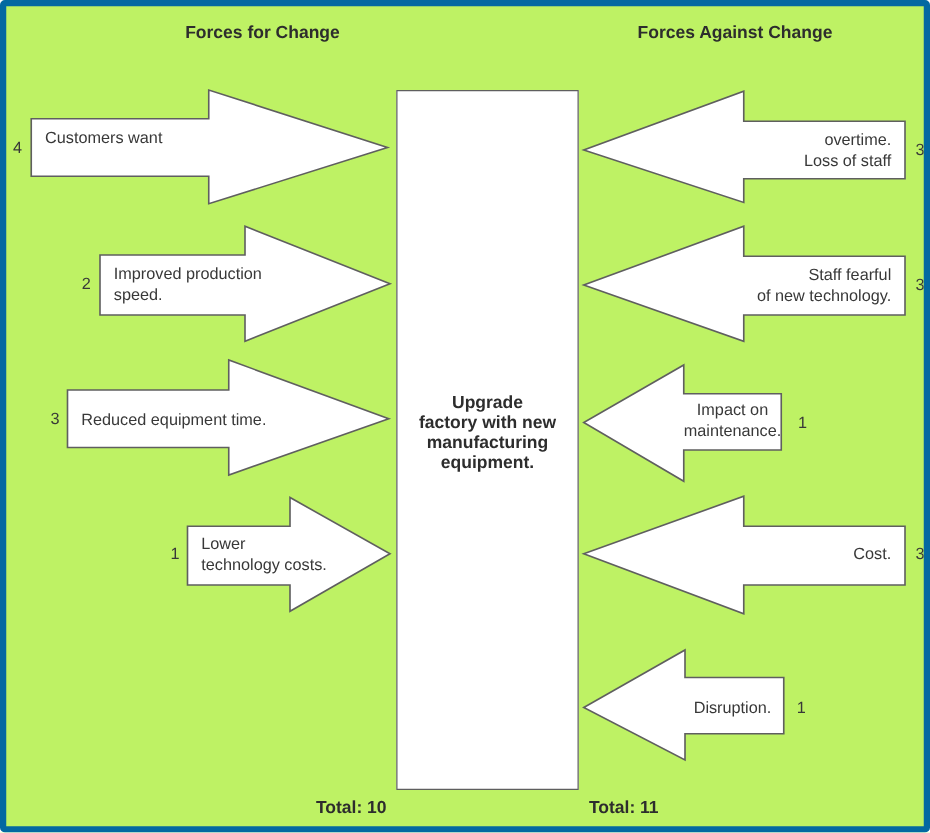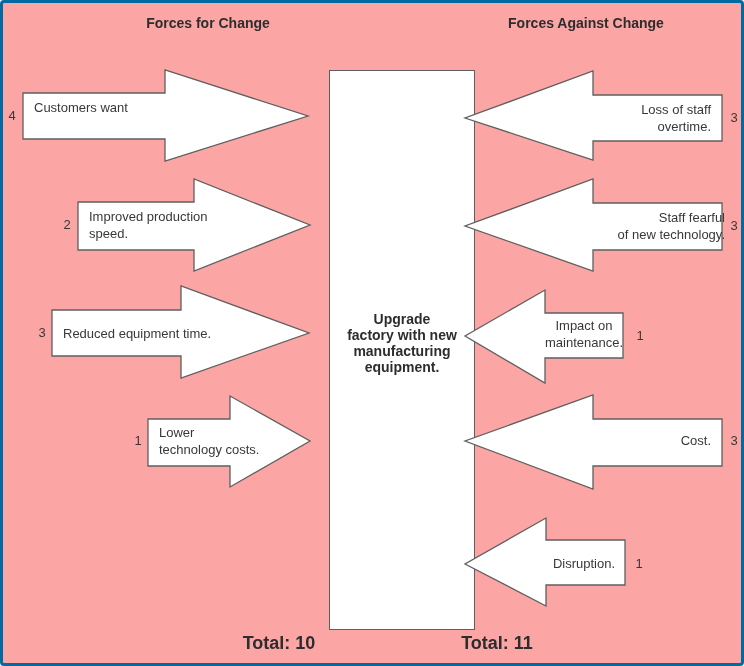--- a/index.html
+++ b/index.html
@@ -1,47 +1,47 @@
 <!DOCTYPE html>
 <html><head>
 <meta charset="utf-8">
 <style>
   html,body{margin:0;padding:0;background:#fff;}
   .canvas{
-    position:relative;width:744px;height:666px;background:#fca5a5;
-    border:3px solid #0369a1;border-radius:4px;box-sizing:border-box;
+    position:relative;width:744px;height:666px;background:#bef264;
+    border:5px solid #0369a1;border-radius:4px;box-sizing:border-box;
     font-family:"Liberation Sans", sans-serif;color:#383838;overflow:hidden;
   }
   .hdr{
     position:absolute;width:200px;text-align:center;
     font-size:14px;font-weight:bold;color:#2d2d2d;line-height:20px;
   }
   .arrow{position:absolute;overflow:visible;}
   .arrow polygon{fill:#ffffff;stroke:#5f5f5f;stroke-width:1.3;stroke-linejoin:miter;}
   .lbl{position:absolute;font-size:13px;line-height:17px;color:#383838;}
   .lbl div{white-space:nowrap;}
   .lbl.left{text-align:left;}
   .lbl.right{text-align:right;}
   .lbl.center{text-align:center;}
   .score{
     position:absolute;width:18px;text-align:center;
     font-size:13px;line-height:17px;color:#383838;
   }
   .center-box{
     position:absolute;left:312px;top:67px;width:146px;height:560px;
     border:1.4px solid #5f5f5f;box-sizing:border-box;
-    display:flex;align-items:center;justify-content:center;background:#fff;margin-left:14px;
+    display:flex;align-items:center;justify-content:center;background:#fff;
   }
   .center-text{
     text-align:center;font-size:14px;font-weight:bold;line-height:16px;color:#2d2d2d;
     margin-top:-14px;
   }
   .total{
     position:absolute;width:120px;text-align:center;top:631px;
-    font-size:18px;font-weight:bold;color:#2d2d2d;line-height:18px;
+    font-size:14px;font-weight:bold;color:#2d2d2d;line-height:18px;
   }
 </style>
 </head>
 <body>
 
 <div class="canvas">
 
   <div class="hdr" style="left:105px;top:10px">Forces for Change</div>
   <div class="hdr" style="left:483px;top:10px">Forces Against Change</div>
 
@@ -85,29 +85,29 @@
   <div class="lbl left" style="left:156px;top:421px;width:140px">
     <div>Lower</div>
     <div>technology costs.</div>
   </div>
   <div class="score" style="left:126px;top:429px">1</div>
 
   <svg class="arrow" style="left:462px;top:68px" width="257" height="89">
     <polygon points="257,24 128,24 128,0 0,47 128,89 128,70 257,70"></polygon>
   </svg>
   <div class="lbl right" style="left:578px;top:98px;width:130px">
+    <div>overtime.</div>
     <div>Loss of staff</div>
-    <div>overtime.</div>
   </div>
   <div class="score" style="left:722px;top:106px">3</div>
 
   <svg class="arrow" style="left:462px;top:176px" width="257" height="92">
     <polygon points="257,24 128,24 128,0 0,47 128,92 128,71 257,71"></polygon>
   </svg>
-  <div class="lbl right" style="left:592px;top:206px;width:130px">
+  <div class="lbl right" style="left:578px;top:206px;width:130px">
     <div>Staff fearful</div>
     <div>of new technology.</div>
   </div>
   <div class="score" style="left:722px;top:214px">3</div>
 
   <svg class="arrow" style="left:462px;top:287px" width="158" height="93">
     <polygon points="158,23 80,23 80,0 0,46 80,93 80,68 158,68"></polygon>
   </svg>
   <div class="lbl center" style="left:538px;top:314px;width:86px">
     <div>Impact on</div>

